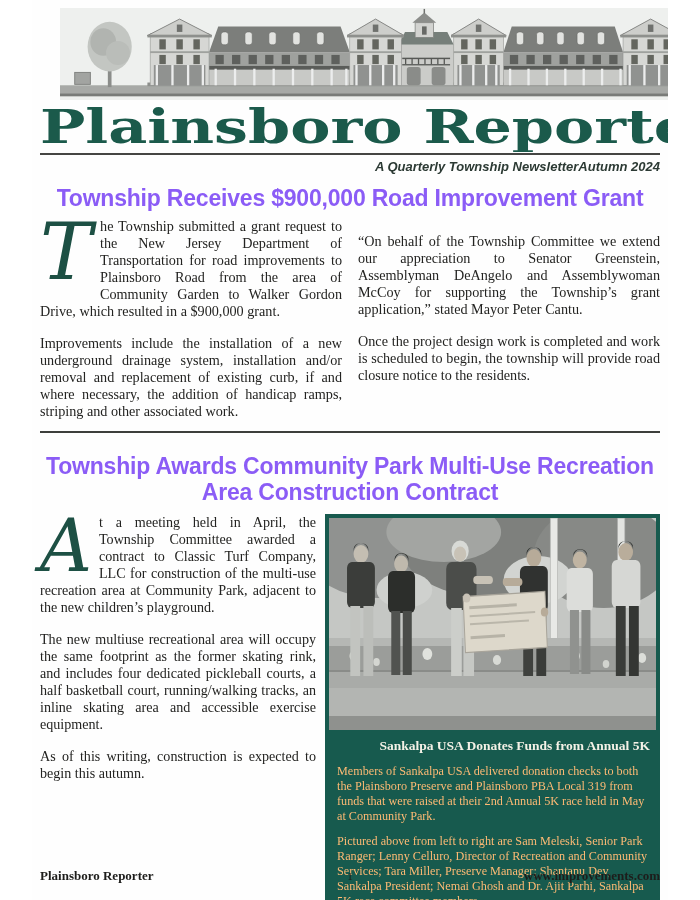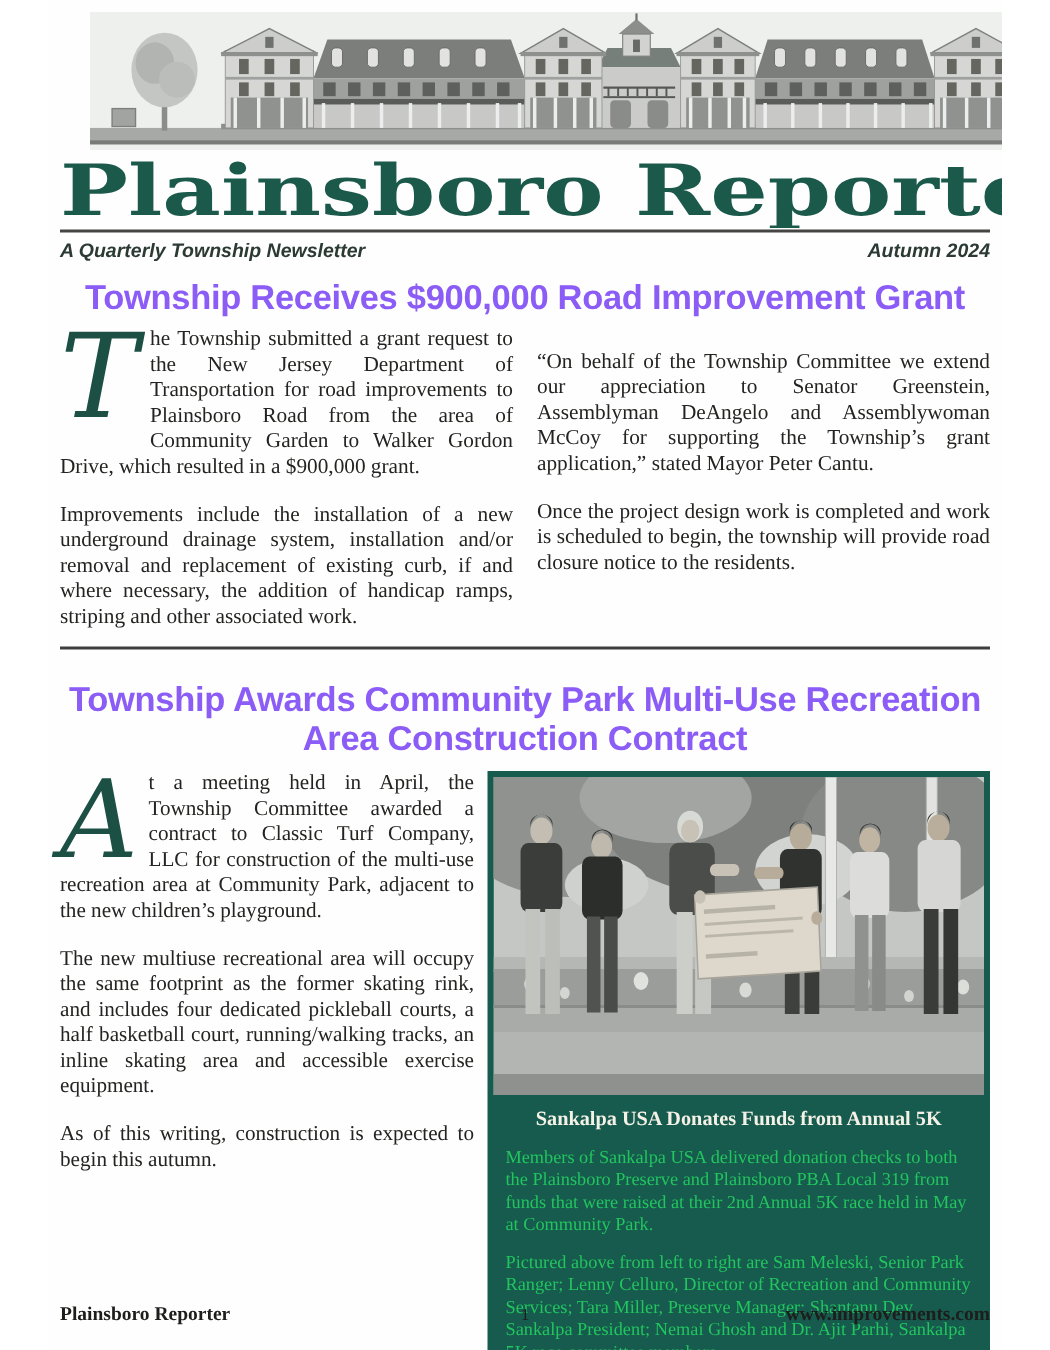--- a/index.html
+++ b/index.html
@@ -12,21 +12,21 @@
   .inner { padding:8px 8px 0 8px; }
 
   
   .illustration { display:block; width:684px; height:92px; }
   .masthead-title-svg { display:block; width:684px; height:50px; margin-top:2px; }
   .masthead-title-svg text {
     font-family:"DejaVu Serif", serif; font-weight:bold; fill:#1b5a4b;
   }
   .title-rule { border:none; border-top:2.5px solid #454543; margin:1px 0 0 0; }
   .subtitle-row {
-    display:flex; justify-content:space-between; align-items:baseline;
+    display:flex; justify-content:flex-end; align-items:baseline;
     margin-top:4px;
     font-family:"Liberation Sans", sans-serif; font-weight:bold; font-style:italic;
     font-size:13px; color:#2c3a34;
   }
 
   
   .headline {
     text-align:center; font-family:"Liberation Sans", sans-serif; font-weight:bold;
     color:#8b5cf6; font-size:23px; line-height:26px; letter-spacing:-0.2px;
   }
@@ -52,25 +52,25 @@
 
   
   .article2-cols { display:flex; gap:9px; margin-top:9px; }
   .a2-left { width:276px; flex:none; }
   .a2-left p.body { font-size:14.1px; }
 
   
   .photo-box { flex:1; background:#175a4e; padding:4px 4px 10px 4px; }
   .photo-svg { display:block; width:100%; height:212px; }
   .photo-caption {
-    text-align:center; color:#f4f1e6; font-weight:bold; font-size:13.5px;
+    text-align:right; color:#f4f1e6; font-weight:bold; font-size:13.5px;
     margin:8px 6px 0 6px; line-height:16px;
   }
   .photo-text {
-    color:#22c55e; font-size:12.2px; line-height:15px; margin:10px 8px 0 8px;
+    color:#fdba74; font-size:12.2px; line-height:15px; margin:10px 8px 0 8px;
     text-align:left;
   }
 
   
   .footer {
     position:absolute; left:8px; right:8px; bottom:16px;
     display:flex; align-items:baseline; font-size:13px; font-weight:bold; color:#1d1d1b;
   }
   .footer .f-left  { flex:1; text-align:left; }
   .footer .f-page  { flex:0; font-weight:normal; font-size:11px; padding:0 4px; }

